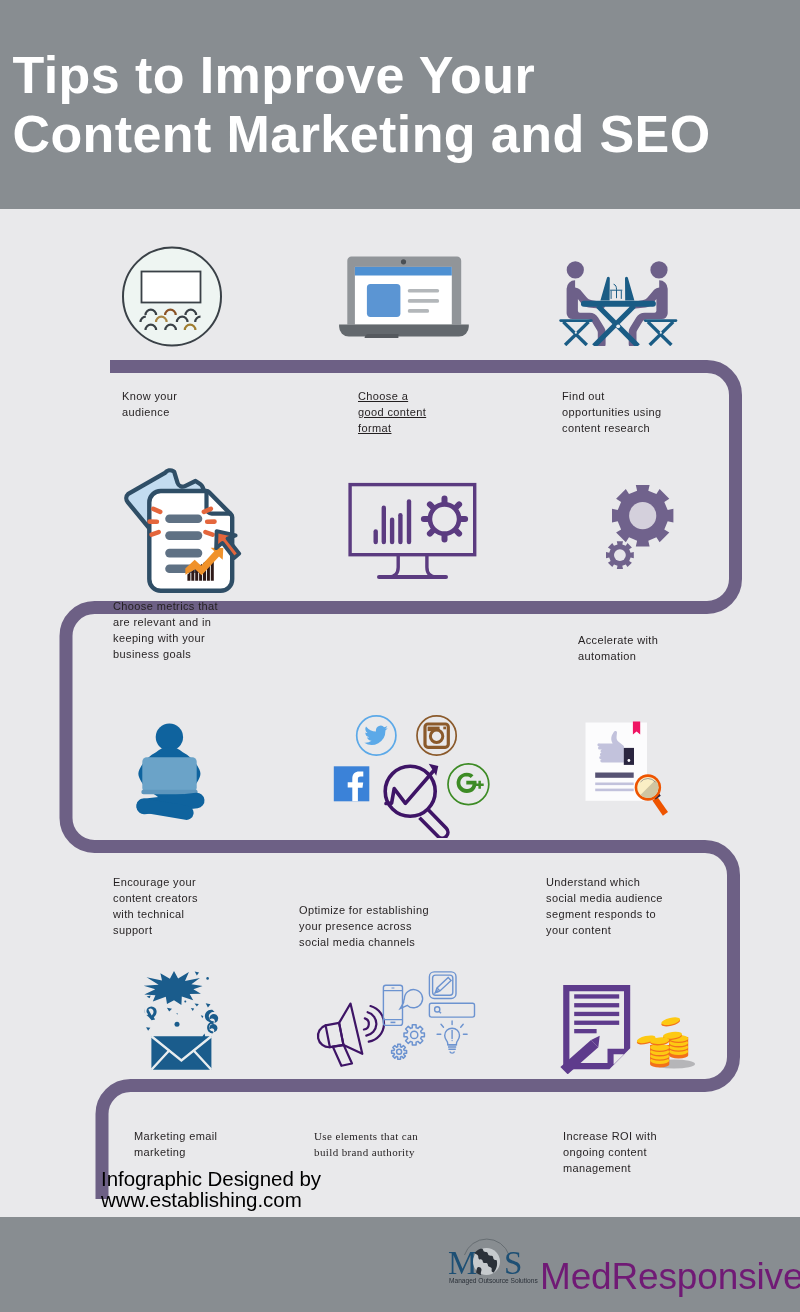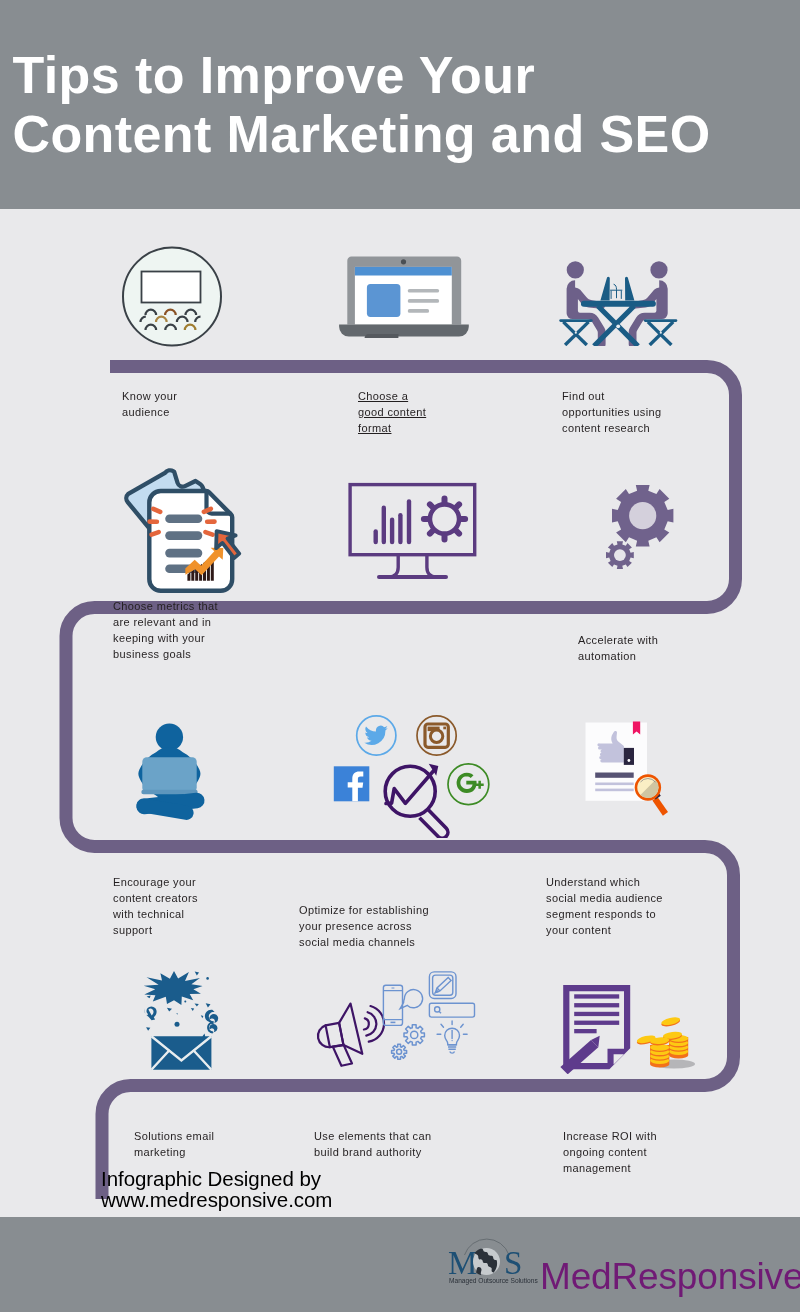--- a/index.html
+++ b/index.html
@@ -357,21 +357,21 @@
                M68.2,60.4 a2.4,2.4 0 1 0 3.1,2.3 2.4,2.4 0 0 0 -3.1,-2.3 z"></path>
 
       <path d="M8.4,68.3 h51.1 l2,-2.8 0.7,2.8 h6.2 v33.4 h-60 z"></path>
     </g>
     <g stroke="#e9edef" stroke-width="2.4" fill="none">
       <path d="M8.4,68.3 L38.4,92.5 L68.4,68.3"></path>
       <path d="M8.4,101.7 L26.6,82 M68.4,101.7 L50.2,82"></path>
     </g>
   </svg>
 
-  <div class="cap" style="left:134px;top:1128px;">Solutions email
+  <div class="cap" style="left:134px;top:1128px;">Marketing email
 marketing</div>
 
   <svg class="icon" style="left:313px;top:968px;width:168px;height:100px;" viewBox="0 0 168 100">
 
     <g fill="none" stroke="#3e1466" stroke-width="2.2" stroke-linejoin="round" stroke-linecap="round">
 
       <path d="M37.5,35.5 L26.1,54.9 L30.5,77.1 L49.3,85.8 Z"></path>
 
       <path d="M12.6,57.4 L26.1,54.9 L30.5,77.1 L16.9,79.2 Z"></path>
       <path d="M12.6,57.4 a11.2,11.2 0 0 0 4.3,21.8"></path>
@@ -424,21 +424,21 @@
       <g stroke-linecap="round">
         <path d="M139.1,56.5 v-3.6"></path>
         <path d="M130.5,59.3 l-2.5,-3.1"></path>
         <path d="M147.7,59.3 l2.5,-3.1"></path>
         <path d="M127.8,66.2 h-3.7"></path>
         <path d="M150.4,66.2 h3.7"></path>
       </g>
     </g>
   </svg>
 
-  <div class="cap" style="left:314px;top:1128px;">Use elements that can
+  <div class="cap" style="left:314px;top:1128px;font-family:Liberation Serif, serif;">Use elements that can
 build brand authority</div>
 
   <svg class="icon" style="left:558px;top:982px;width:140px;height:92px;" viewBox="0 0 140 92">
 
     <path d="M5.2,3 h67 v63.3 l-20.8,20.9 h-46.2 z
              M11.4,9.2 v71.8 h38.1 v-14.2 h16.5 v-57.6 z
              M55.6,72.2 h10.3 l-10.3,10.4 z" fill="#5e3b8c" fill-rule="evenodd"></path>
     <g fill="#5e3b8c">
       <rect x="16.2" y="12.3" width="45" height="4.3"></rect>
       <rect x="16.2" y="21.1" width="45" height="4.3"></rect>
@@ -487,21 +487,21 @@
     </g>
   </svg>
 
   <div class="cap" style="left:563px;top:1128px;">Increase ROI with
 ongoing content
 management</div>
 
   <div class="footer"></div>
   <div class="footer-text">
     <span>Infographic Designed by</span>
-    <span>www.medresponsive.com</span>
+    <span>www.establishing.com</span>
   </div>
 
   <div class="brand">
     <svg width="95" height="42" viewBox="0 0 95 42" style="overflow:visible">
       <path d="M15.5,12 a23.5,23.5 0 0 1 44.5,0" fill="none" stroke="#5d646a" stroke-width="0.8"></path>
       <text x="-1" y="30.5" font-family="'Liberation Serif',serif" font-size="33" fill="#1d4f74">M</text>
       <text x="55" y="30.5" font-family="'Liberation Serif',serif" font-size="33" fill="#1d4f74">S</text>
       <circle cx="37.5" cy="18.5" r="13.5" fill="#c6cacd"></circle>
       <path d="M31.4,5.8 c-2.3,0.9 -4.4,2.4 -5.9,4.5 1.1,0.9 2.6,1.1 3.4,2.3 0.6,1 0.1,2.5 0.9,3.3
                0.9,0.8 2.5,0.2 3.4,1 0.8,0.7 0.4,2.2 1.3,2.8 1.1,0.7 2.8,-0.2 3.8,0.7 0.8,0.7 0.4,2.1 1.1,2.9

